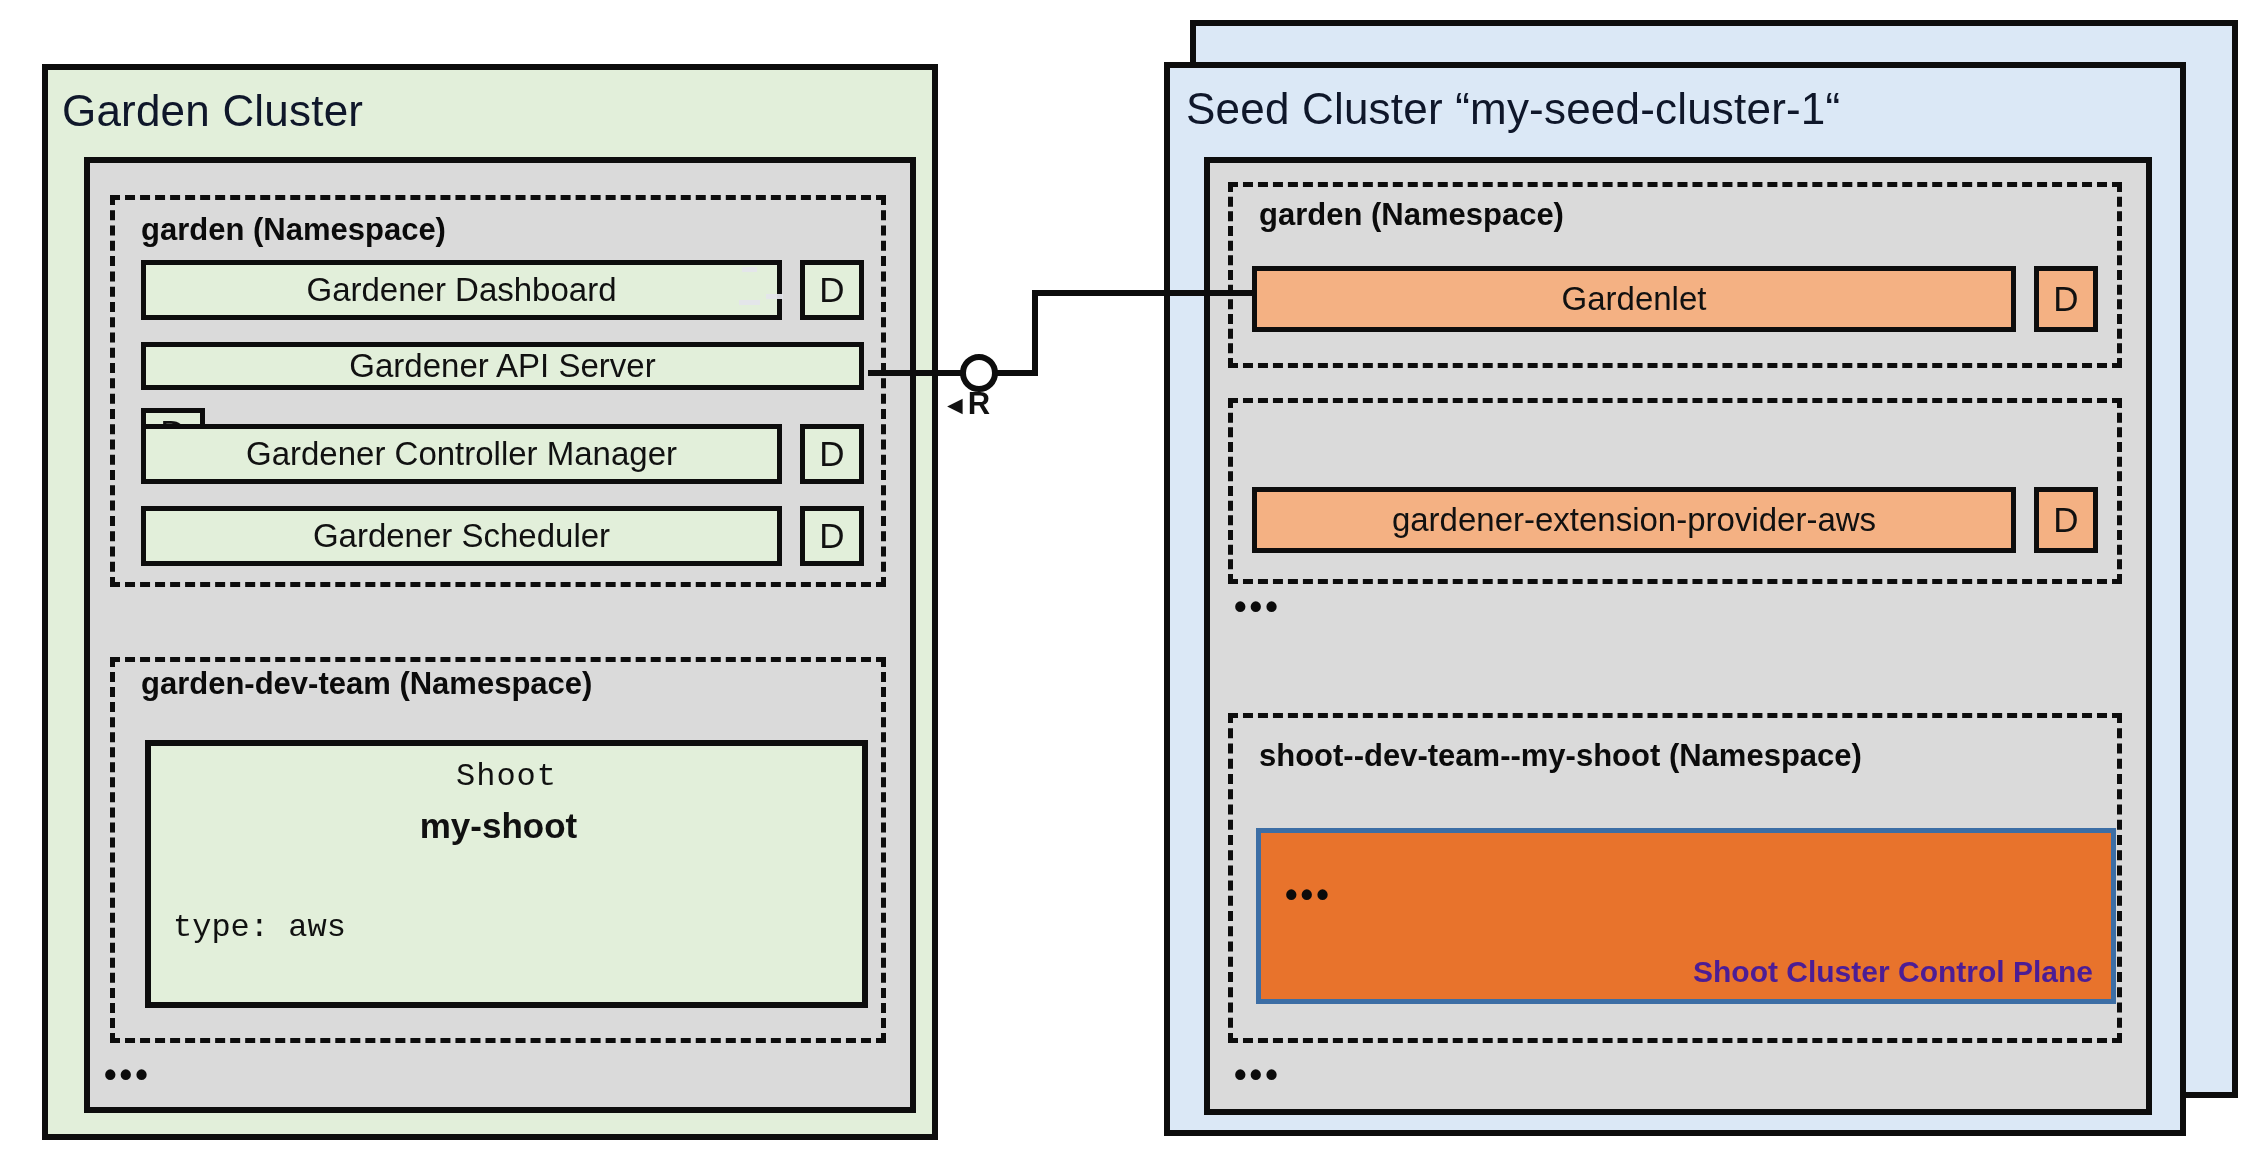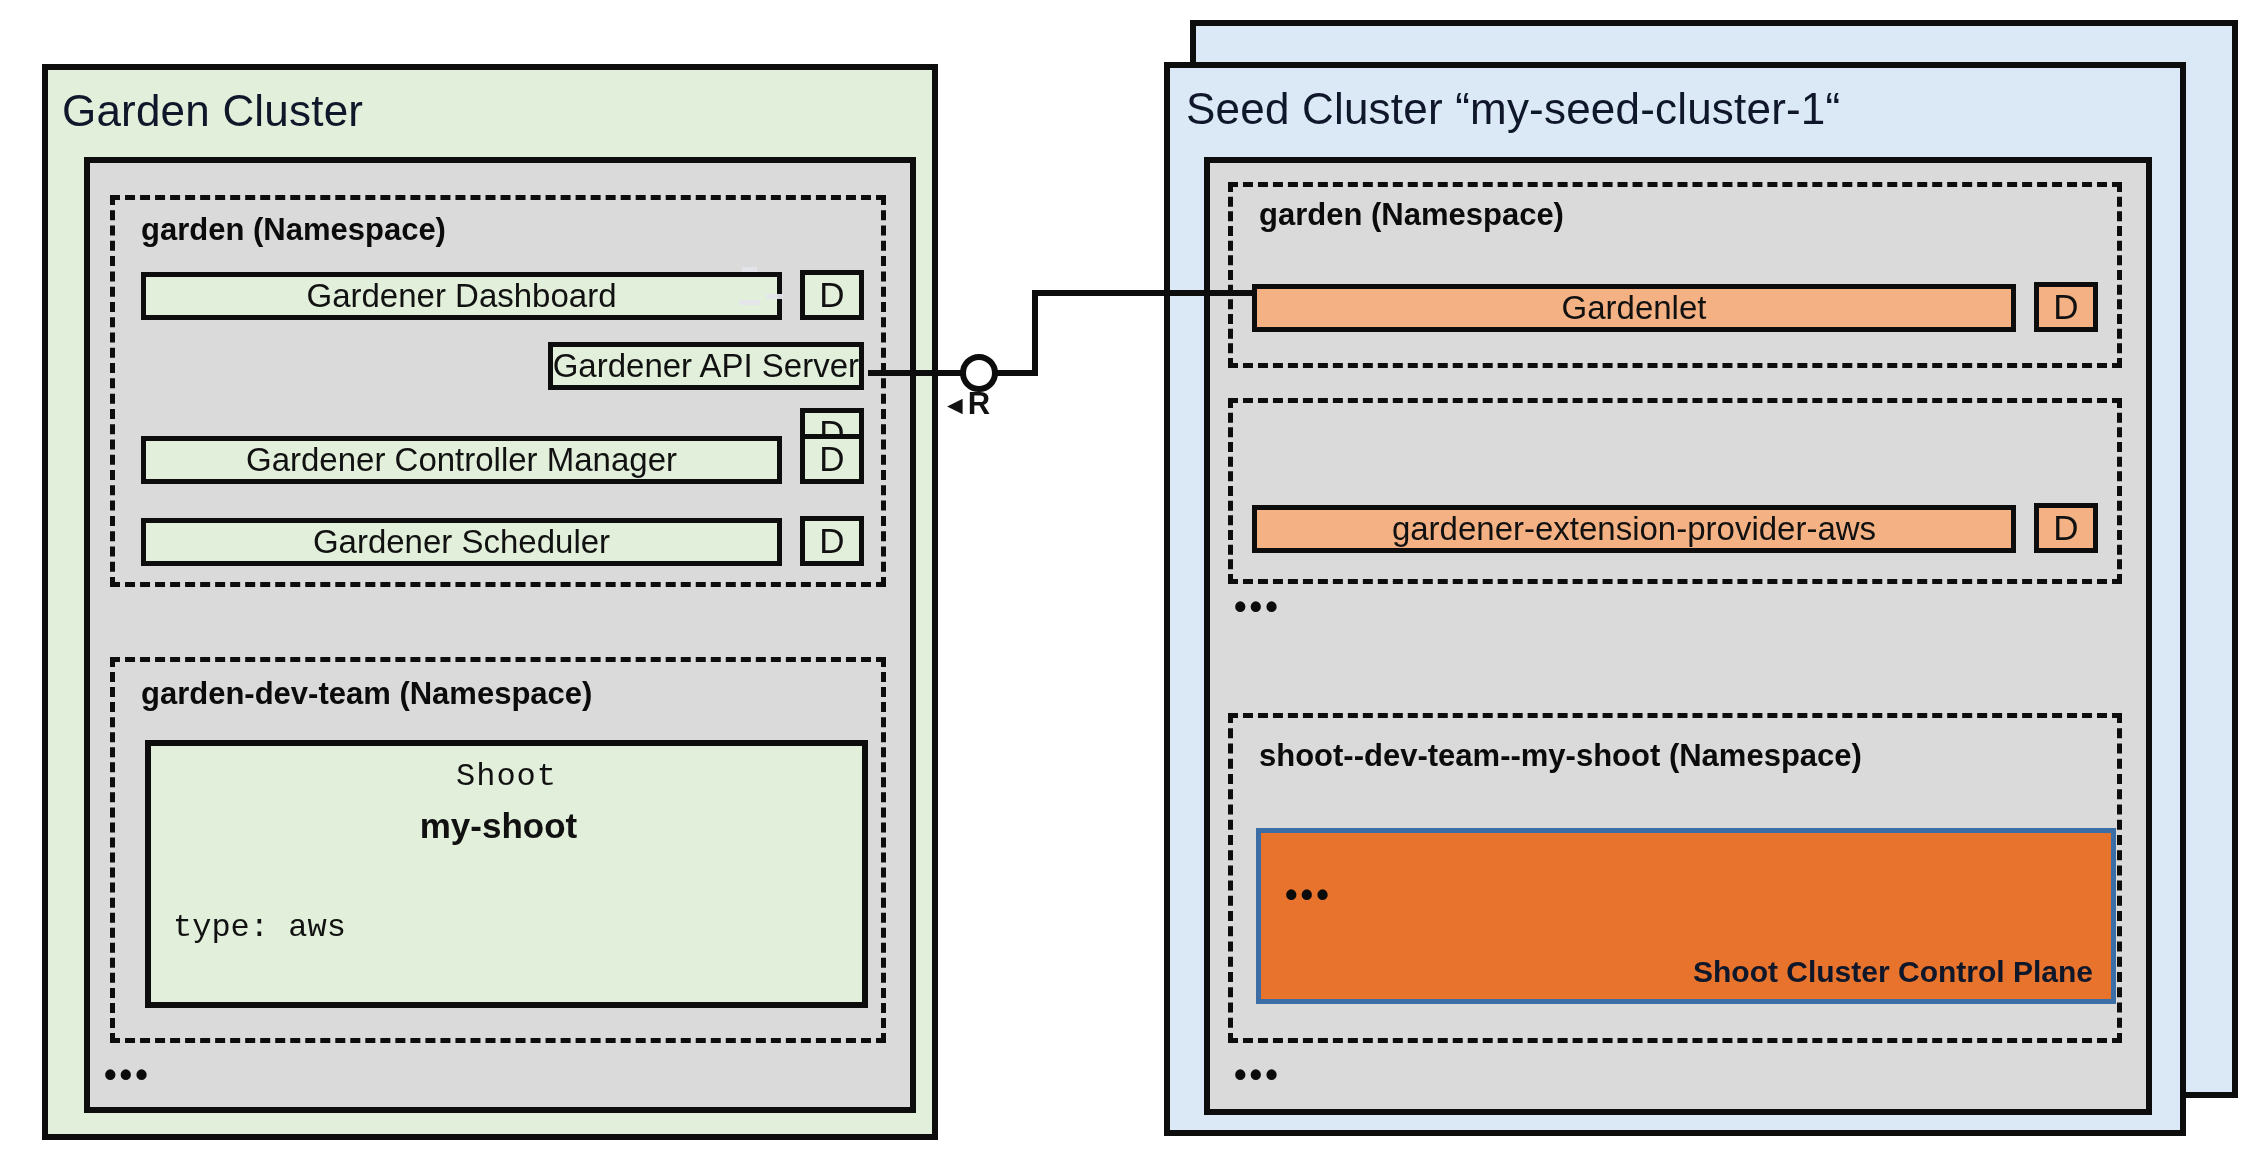--- a/index.html
+++ b/index.html
@@ -46,21 +46,21 @@
   }
   
   #gc-ns-garden  { left: 20px; top: 32px;  width: 776px; height: 392px; }
   #gc-ns-devteam { left: 20px; top: 494px; width: 776px; height: 386px; }
   
   #sc-ns-garden { left: 18px; top: 19px;  width: 894px; height: 186px; }
   #sc-ns-ext    { left: 18px; top: 235px; width: 894px; height: 186px; }
   #sc-ns-shoot  { left: 18px; top: 550px; width: 894px; height: 330px; }
 
   
-  .bar { position: absolute; display: flex; gap: 18px; align-items: flex-end; }
+  .bar { position: absolute; display: flex; gap: 18px; }
   .bar-main, .bar-badge {
     border: 5px solid var(--line_black);
     display: flex; align-items: center; justify-content: center;
   }
   .bar-main { flex: 1 1 auto; font-size: 33px; white-space: nowrap; }
   .bar-badge { width: 64px; font-size: 35px; }
   .bar.green .bar-main, .bar.green .bar-badge { background: var(--green_bg); }
   .bar.orange .bar-main, .bar.orange .bar-badge { background: var(--orange_light); }
   .bar .bold, .bold { font-weight: normal; }
 
@@ -101,21 +101,21 @@
 
   
   #control-plane {
     position: absolute;
     left: 23px; top: 110px; width: 860px; height: 176px;
     background: var(--orange_dark);
     border: 5px solid var(--blue_border);
   }
   #control-plane .cp-caption {
     position: absolute; right: 18px; bottom: 10px;
-    color: #0f172a; font-size: 30px; font-weight: bold;
+    color: #4c1d95; font-size: 30px; font-weight: bold;
     white-space: nowrap;
   }
   #control-plane .more { left: 24px; top: 44px; }
 
   
   .more {
     position: absolute;
     font-size: 36px; font-weight: bold; letter-spacing: 3px;
     color: #0b0b0b; line-height: 36px;
   }
@@ -212,21 +212,21 @@
           <div class="bar-badge">D</div>
         </div>
 
         <div class="bar green gc-bar" id="gc-bar-3">
           <div class="bar-main bold">Gardener Scheduler</div>
           <div class="bar-badge">D</div>
         </div>
       </div>
 
       <div class="ns" id="gc-ns-devteam">
-        <div class="ns-label" style="left:26px; top:14px;">garden-dev-team (Namespace)</div>
+        <div class="ns-label" style="left:26px; top:4px;">garden-dev-team (Namespace)</div>
 
         <div id="shoot-card">
           <div class="kind">Shoot</div>
           <div class="name">my-shoot</div>
           <div class="spec"><span>type: aws</span><br></div>
         </div>
       </div>
 
       <div class="more" id="gc-more">•••</div>
     </div>

